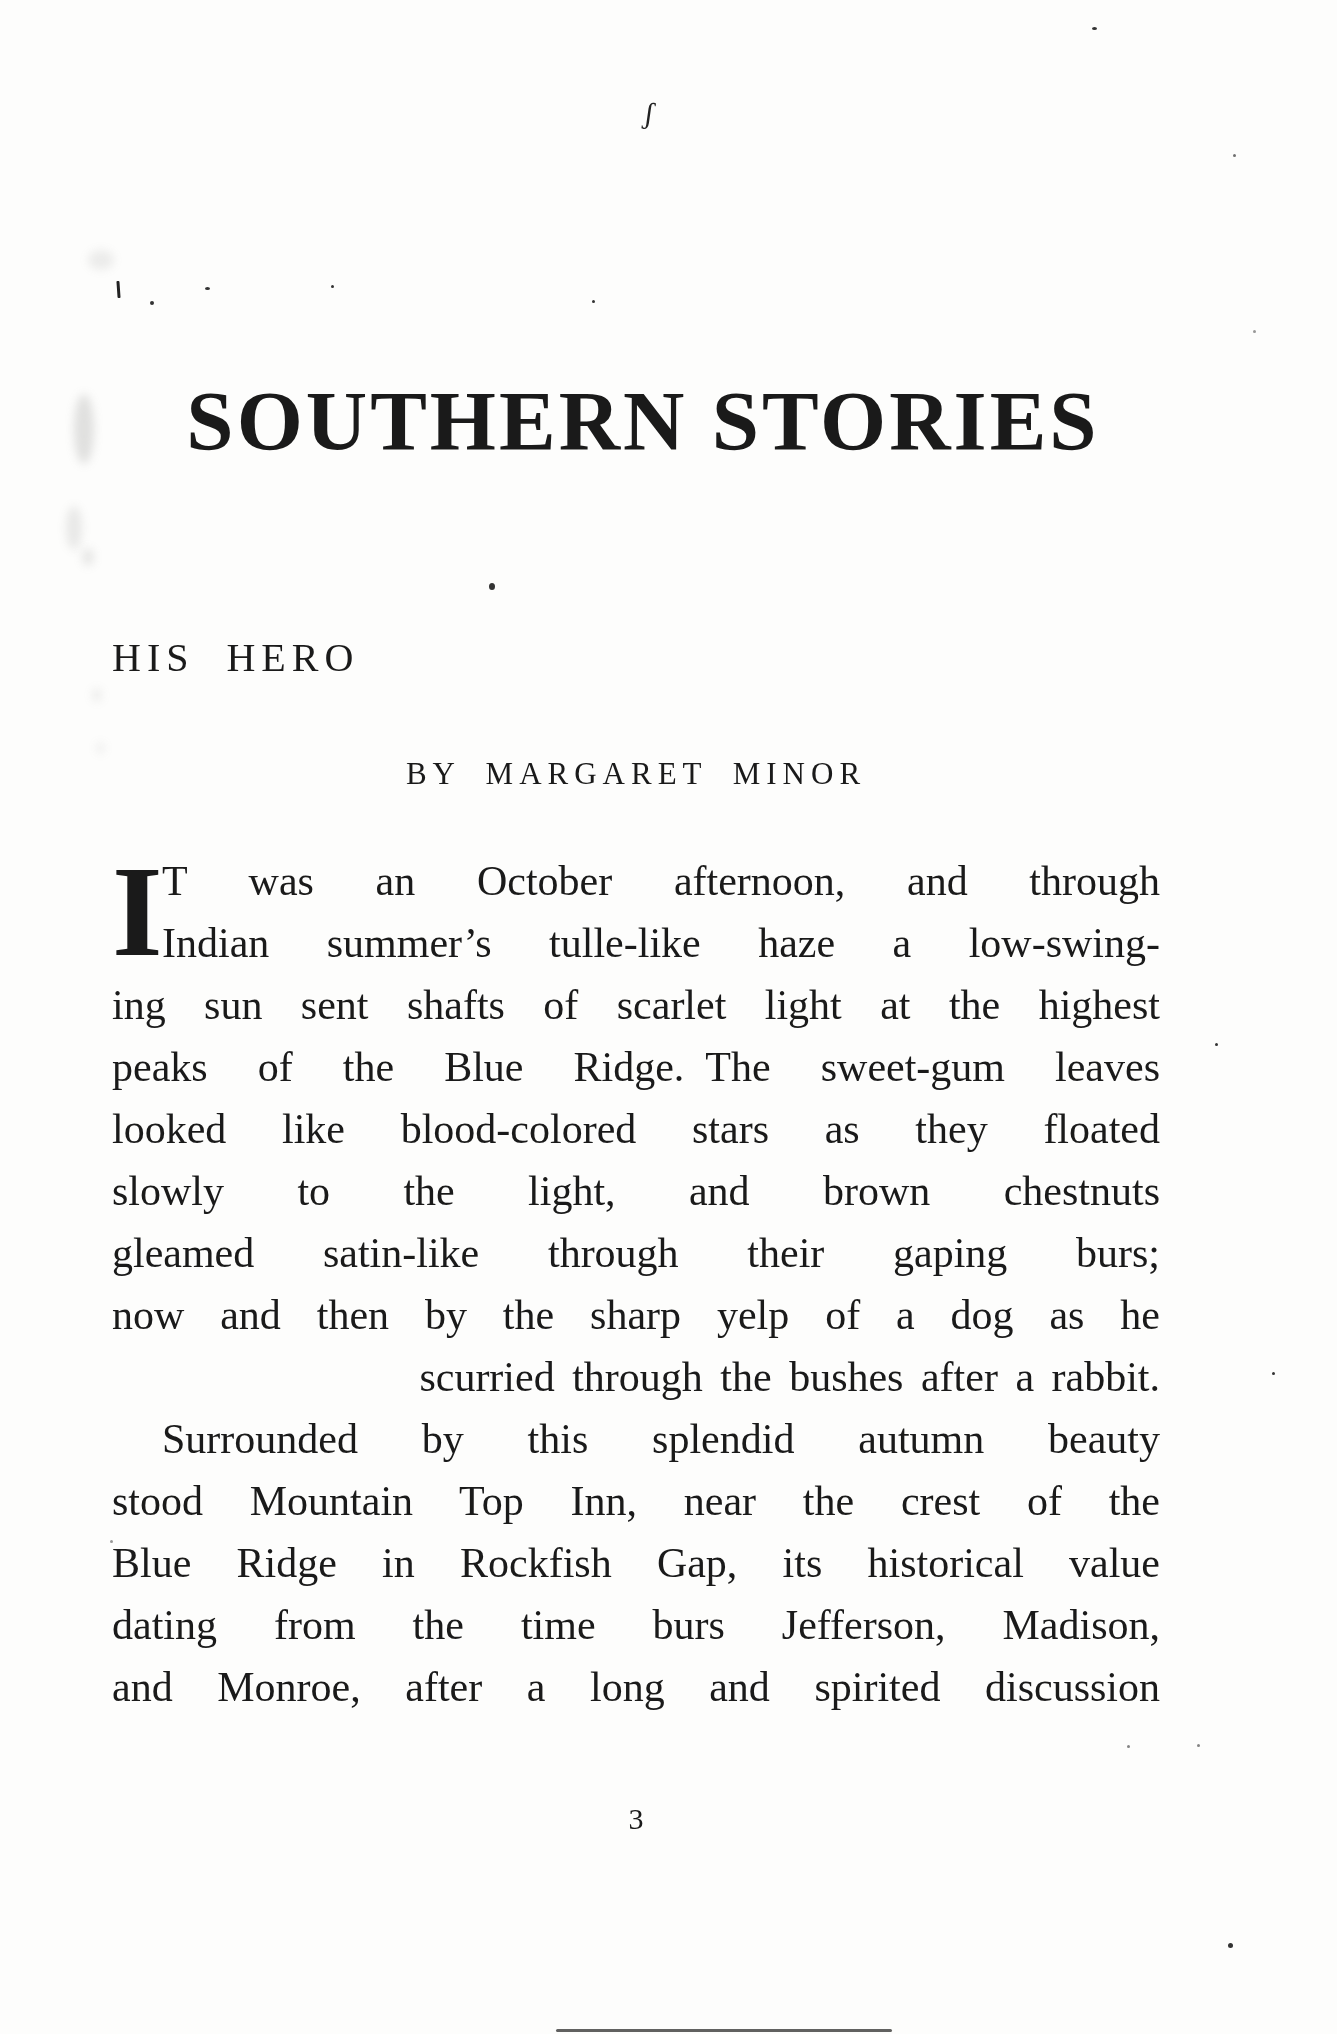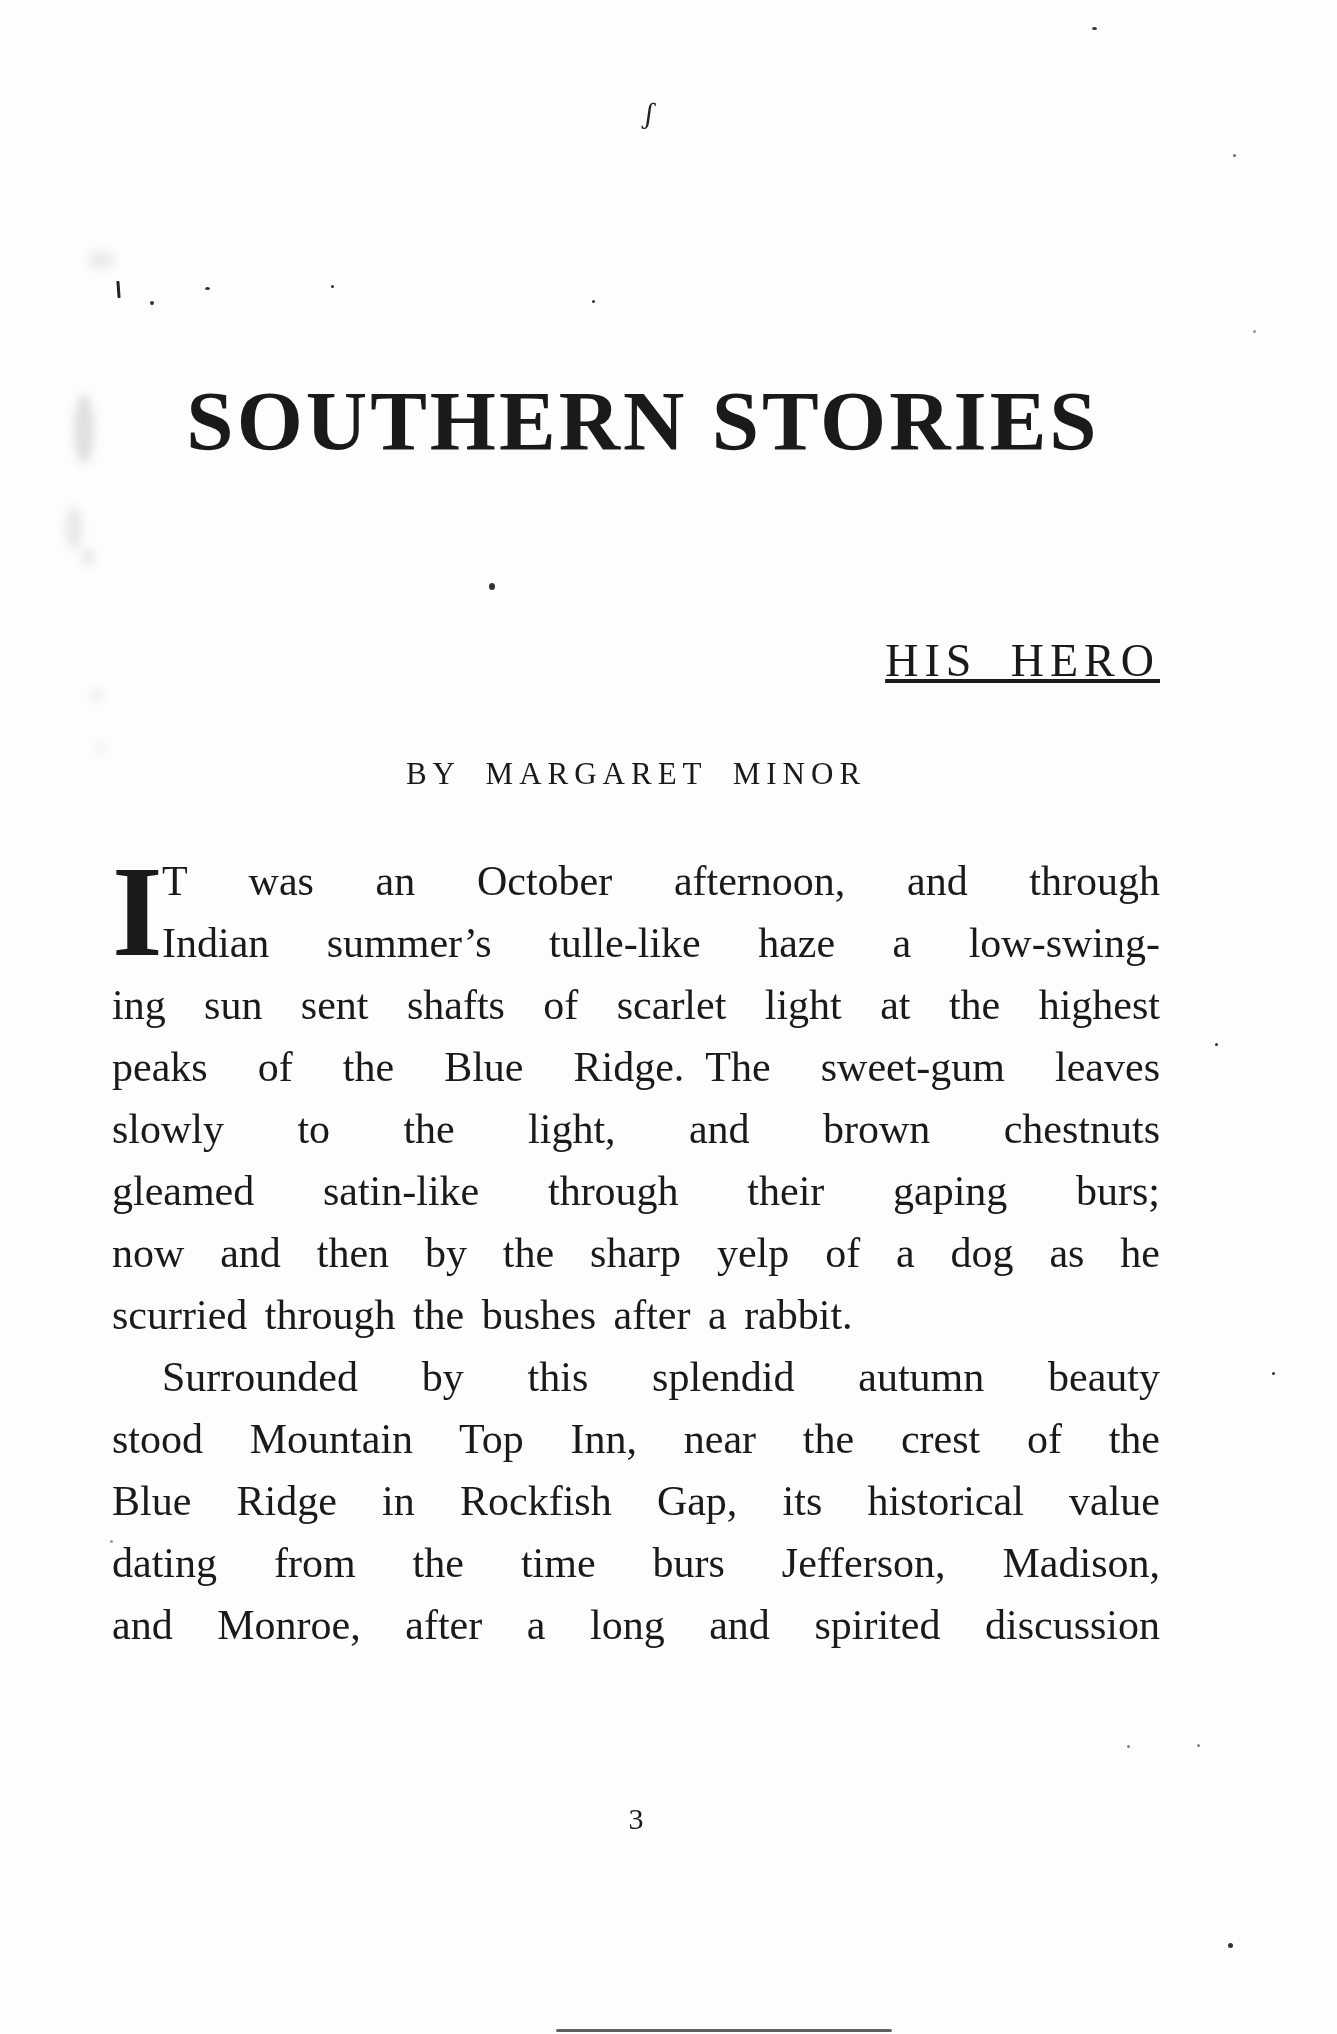--- a/index.html
+++ b/index.html
@@ -31,26 +31,25 @@
     font-weight: bold;
     letter-spacing: 3px;
     white-space: nowrap;
     line-height: 1;
   }
   .chapter {
     position: absolute;
     top: 638px;
     left: 0;
     width: 100%;
-    text-align: right;
-    font-size: 46px;
+    text-align: left;
+    font-size: 40px;
     letter-spacing: 6px;
     word-spacing: 16px;
     line-height: 1;
-    text-decoration: underline;
   }
   .byline {
     position: absolute;
     top: 758px;
     left: 0;
     width: 100%;
     text-align: center;
     font-size: 31px;
     letter-spacing: 6px;
     word-spacing: 12px;
@@ -70,20 +69,21 @@
     left: 0;
     font-size: 130px;
     font-weight: bold;
     line-height: 1;
   }
   .line {
     width: 100%;
     height: 62px;
     overflow: hidden;
     white-space: nowrap;
+    text-align: right;
   }
   .line.j { text-align: justify; text-align-last: justify; white-space: normal; }
   .line.dc { padding-left: 50px; box-sizing: border-box; }
   .line.ind { padding-left: 50px; box-sizing: border-box; }
   .line.loose { word-spacing: 7px; }
   .pagenum {
     position: absolute;
     top: 1804px;
     left: 0;
     width: 100%;
@@ -134,20 +134,21 @@
     <div class="chapter">HIS HERO</div>
     <div class="byline">BY MARGARET MINOR</div>
 
     <div class="bodytext">
       <span class="dropcap">I</span>
       <div>
           <div class="line j dc">T was an October afternoon, and through</div>
           <div class="line j dc">Indian summer’s tulle-like haze a low-swing-</div>
           <div class="line j">ing sun sent shafts of scarlet light at the highest</div>
           <div class="line j">peaks of the Blue Ridge. The sweet-gum leaves</div>
+          <div class="line j">looked like blood-colored stars as they floated</div>
           <div class="line j">slowly to the light, and brown chestnuts</div>
           <div class="line j">gleamed satin-like through their gaping burs;</div>
           <div class="line j">now and then by the sharp yelp of a dog as he</div>
           <div class="line loose">scurried through the bushes after a rabbit.</div>
           <div class="line j ind">Surrounded by this splendid autumn beauty</div>
           <div class="line j">stood Mountain Top Inn, near the crest of the</div>
           <div class="line j">Blue Ridge in Rockfish Gap, its historical value</div>
           <div class="line j">dating from the time burs Jefferson, Madison,</div>
           <div class="line j">and Monroe, after a long and spirited discussion</div>
         </div>

